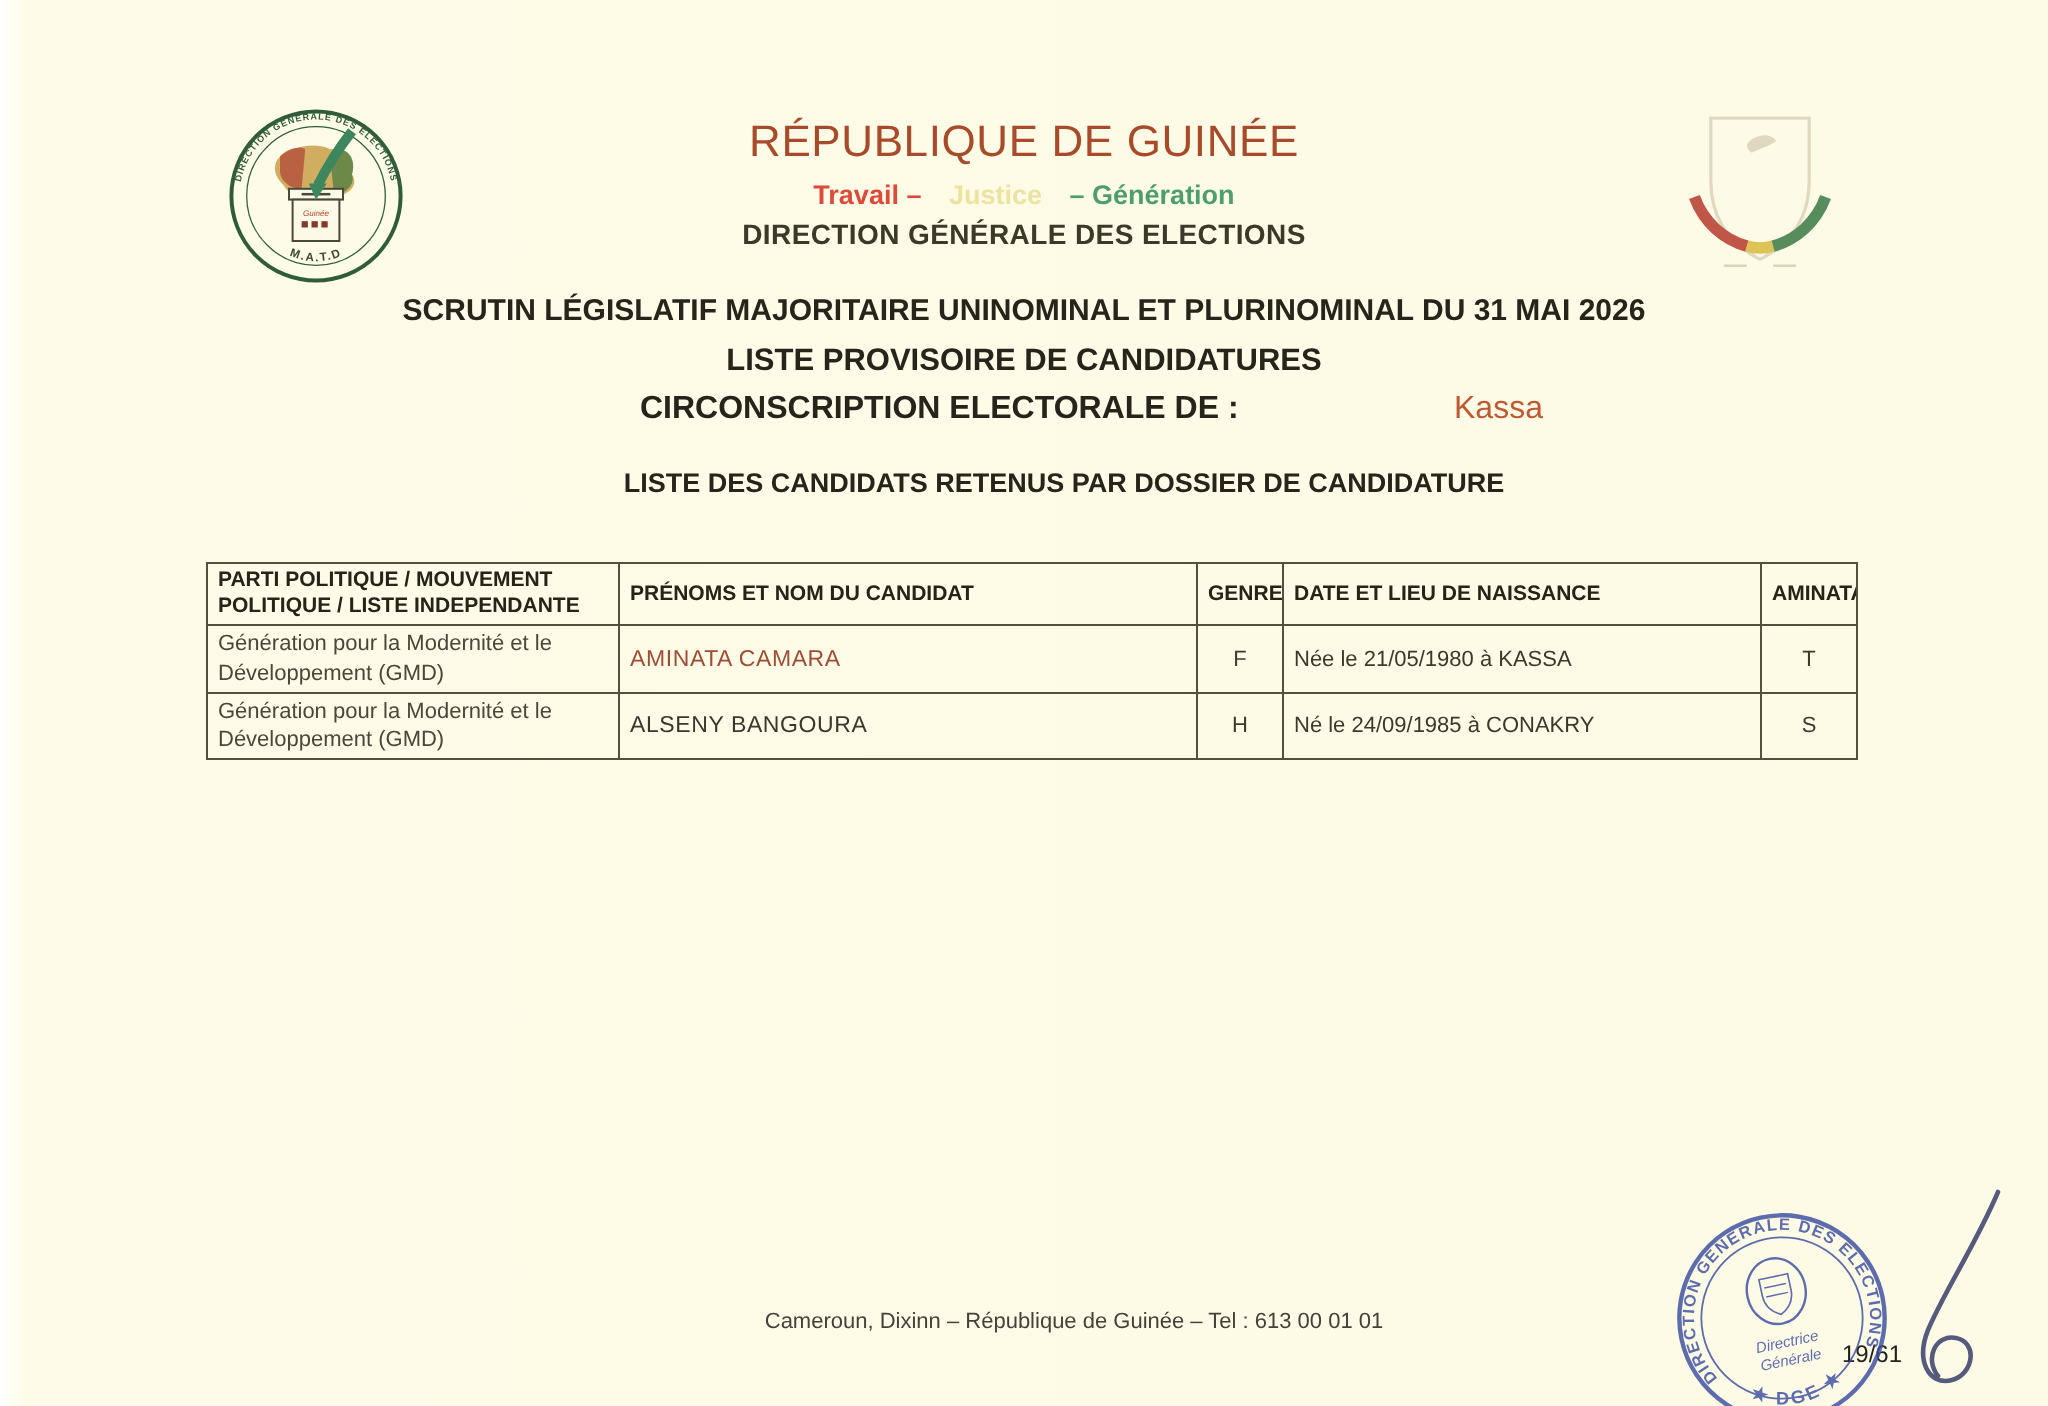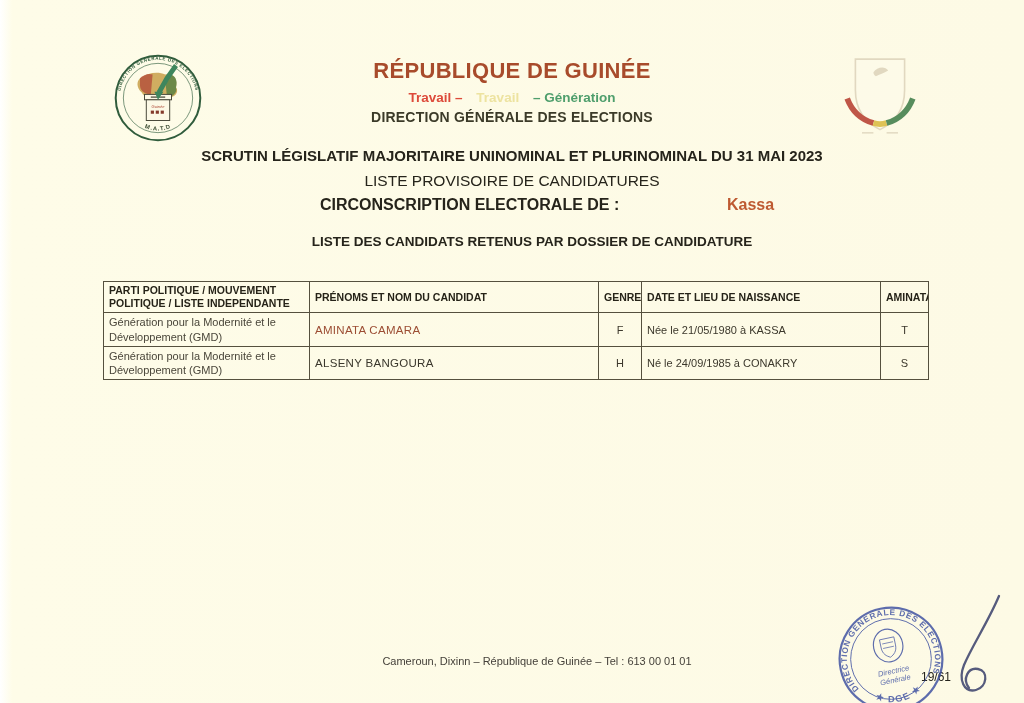--- a/index.html
+++ b/index.html
@@ -5,28 +5,28 @@
   * { margin:0; padding:0; box-sizing:border-box; }
   html,body { background:#e8e8e8; }
   .page {
     position:relative; width:1024px; height:703px; overflow:hidden;
     background:linear-gradient(90deg, #ffffff 0%, #fefce8 1.2%, #fdfae5 100%);
     font-family:"Liberation Sans", sans-serif;
     color:#2c2a20;
   }
   .abs { position:absolute; }
   .ctr { left:0; width:1024px; text-align:center; }
-  .republic   { top:58px;  font-size:22px;  font-weight:bold; letter-spacing:.3px; }
+  .republic   { top:58px;  font-size:22px;  font-weight:normal; letter-spacing:.3px; }
   .motto      { top:90px;  font-size:13.5px; font-weight:bold; }
   .motto span { margin:0 5px; }
   .direction  { top:109px; font-size:14px; font-weight:bold; color:#3b3a28; letter-spacing:.2px; }
   .scrutin    { top:147px; font-size:15px;   font-weight:bold; color:#26241b; }
-  .liste-prov { top:172px; font-size:15.5px; font-weight:normal; color:#26241b; }
+  .liste-prov { top:172px; font-size:15.5px; font-weight:bold; color:#26241b; }
   .circ-label { top:196px; left:320px; font-size:16px; font-weight:bold; color:#26241b; }
-  .circ-value { top:196px; left:727px; font-size:16px; font-weight:bold; }
+  .circ-value { top:196px; left:727px; font-size:16px; font-weight:normal; }
   .liste-cand { top:234px; font-size:13.5px; font-weight:bold; color:#26241b;margin-left:20px; }
 
   table.cand {
     position:absolute; top:281px; left:103px; width:825px;
     border-collapse:collapse; table-layout:fixed;
     font-size:11px; color:#3c382c;
   }
   table.cand th, table.cand td {
     border:1px solid #55503e; padding:2px 5px; overflow:hidden;
   }
@@ -92,27 +92,27 @@
       <path d="M 42,88 C 47,89.5 53,89.5 58,88" fill="none" stroke="#d9b93c" stroke-width="7"></path>
       <path d="M 58,88 C 72,84 84,74 90,58" fill="none" stroke="#3b7a46" stroke-width="7"></path>
     </g>
     <path d="M 28,100 h14 M 58,100 h14" stroke="#d8cdb4" stroke-width="1.5" fill="none"></path>
   </svg>
 
   <div class="abs ctr republic" style="color: rgb(168, 75, 43);">RÉPUBLIQUE DE GUINÉE</div>
 
   <div class="abs ctr motto">
     <span style="color: rgb(221, 74, 58);">Travail –</span>
-    <span style="color: rgb(237, 227, 160);">Travail</span>
+    <span style="color: rgb(237, 227, 160);">Justice</span>
     <span style="color: rgb(78, 158, 108);">– Génération</span>
   </div>
 
   <div class="abs ctr direction">DIRECTION GÉNÉRALE DES ELECTIONS</div>
 
-  <div class="abs ctr scrutin">SCRUTIN LÉGISLATIF MAJORITAIRE UNINOMINAL ET PLURINOMINAL DU 31 MAI 2023</div>
+  <div class="abs ctr scrutin">SCRUTIN LÉGISLATIF MAJORITAIRE UNINOMINAL ET PLURINOMINAL DU 31 MAI 2026</div>
 
   <div class="abs ctr liste-prov">LISTE PROVISOIRE DE CANDIDATURES</div>
 
   <div class="abs circ-label">CIRCONSCRIPTION ELECTORALE DE :</div>
   <div class="abs circ-value" style="color: rgb(190, 90, 49);">Kassa</div>
 
   <div class="abs ctr liste-cand">LISTE DES CANDIDATS RETENUS PAR DOSSIER DE CANDIDATURE</div>
 
   <table class="cand">
     <colgroup>

